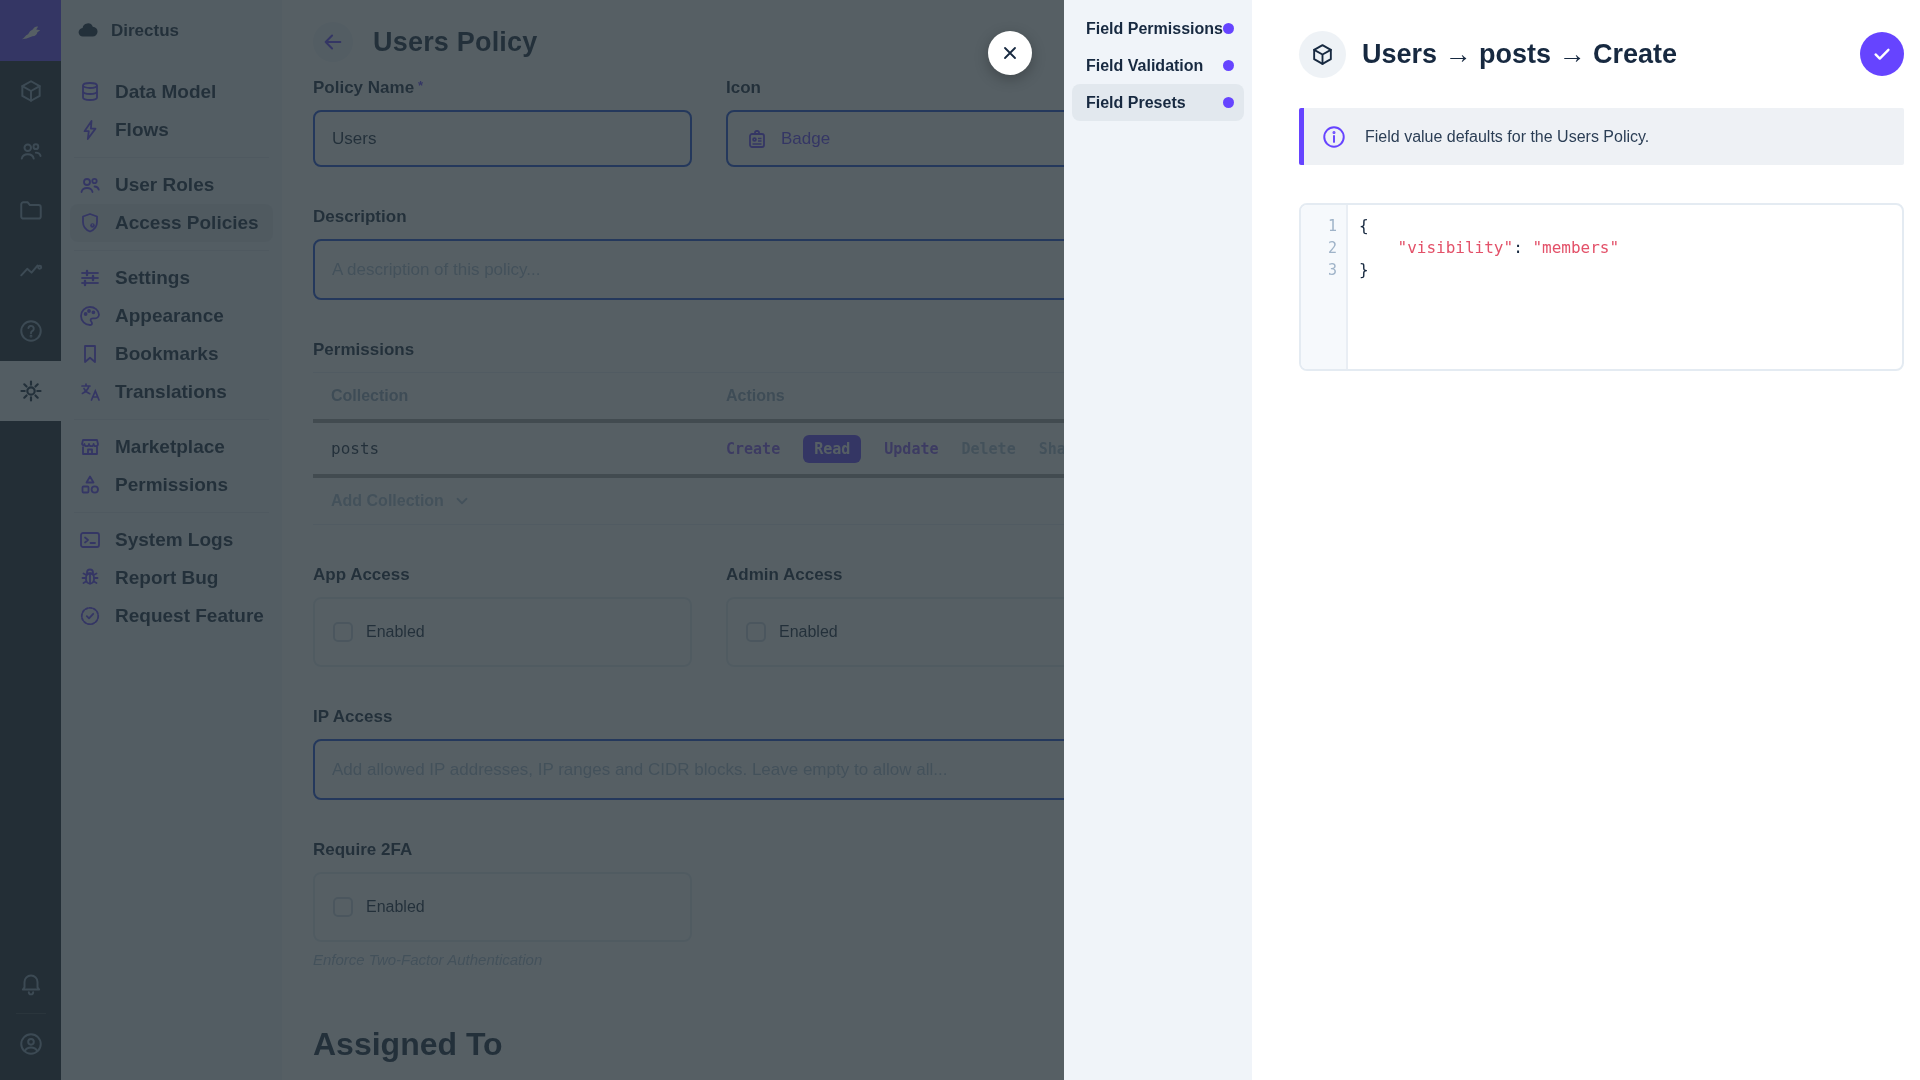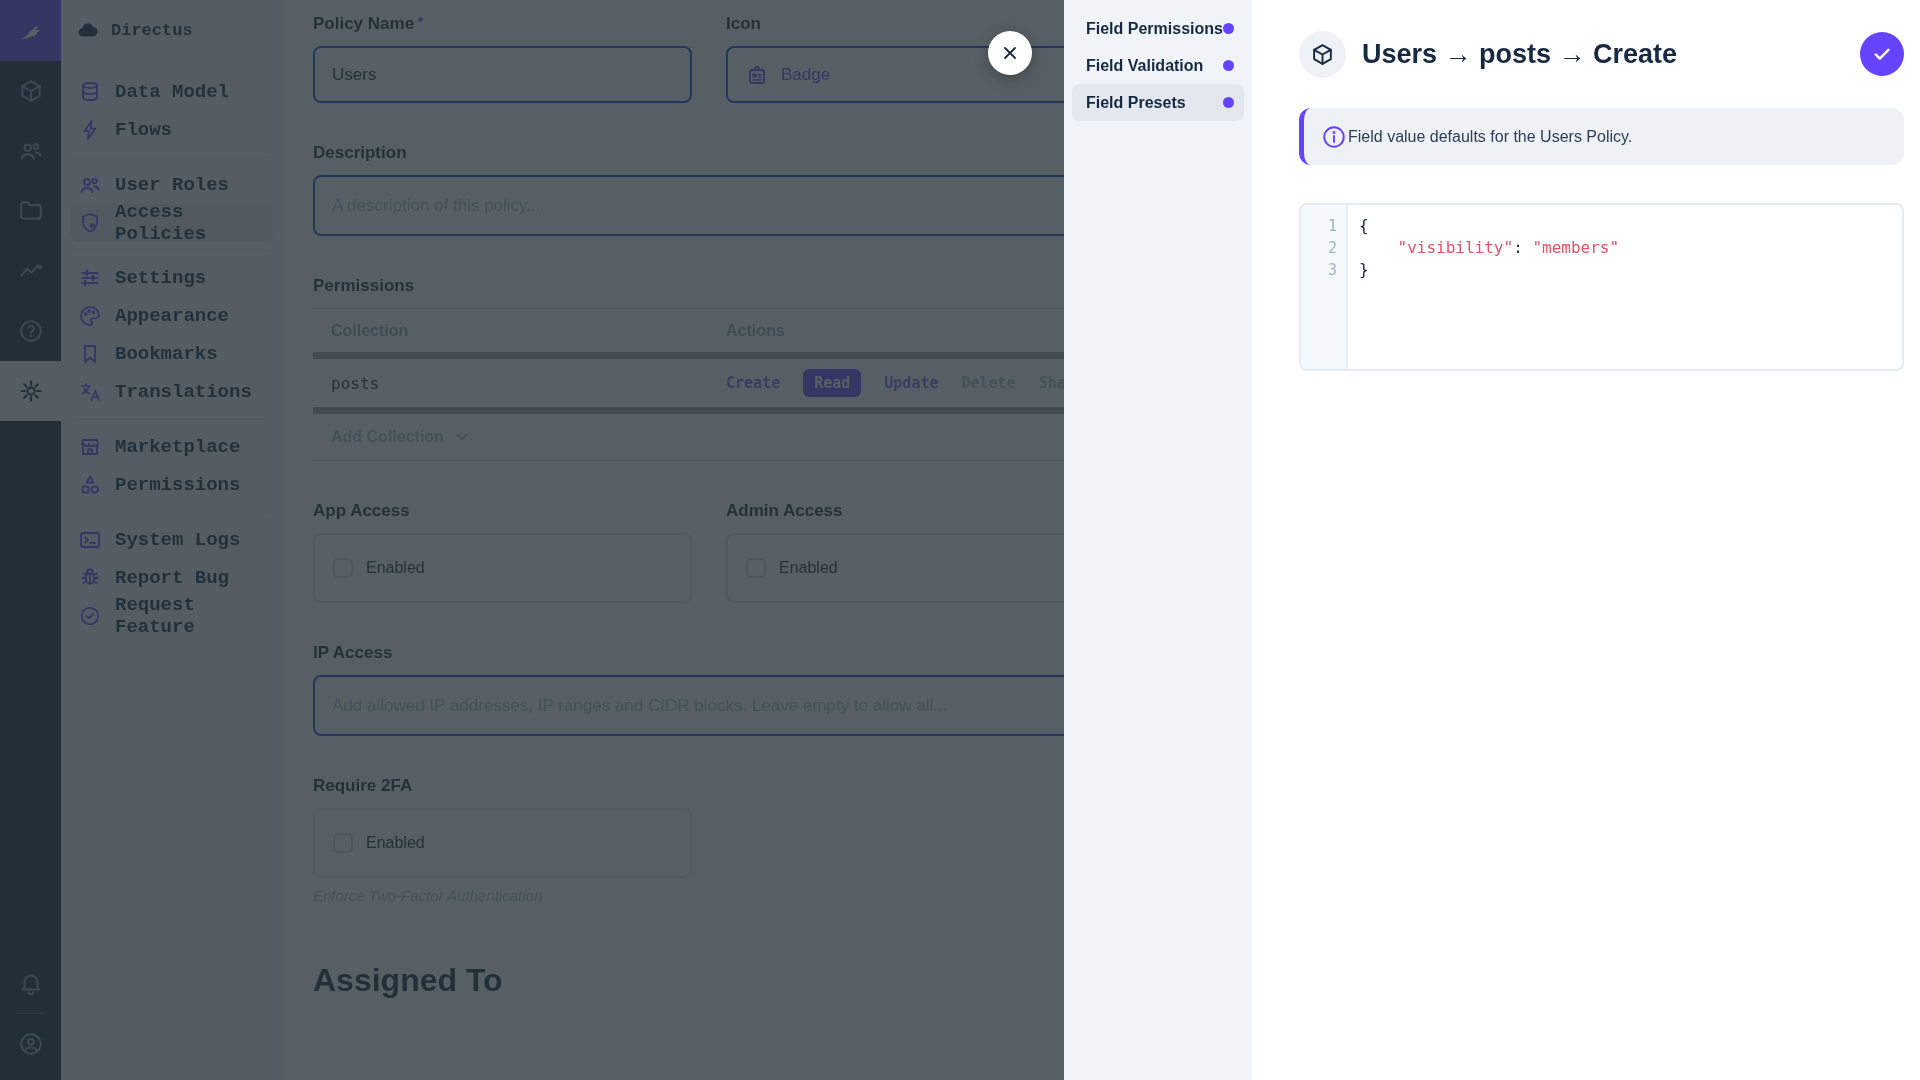--- a/index.html
+++ b/index.html
@@ -9,21 +9,21 @@
 
   
   .modulebar { position:absolute; left:0; top:0; width:61px; height:1080px; background:#18222f; z-index:2; }
   .mb-logo { width:61px; height:61px; background:#6644ff; display:flex; align-items:center; justify-content:center; cursor:pointer; }
   .mb-item { width:61px; height:60px; display:flex; align-items:center; justify-content:center; color:#8ba0b7; cursor:pointer; }
   .mb-item.active { background:#f0f4f9; color:#172940; }
   .mb-bottom { position:absolute; bottom:0; left:0; width:61px; }
   .mb-div { height:1px; width:30px; margin:0 auto; background:rgba(255,255,255,0.14); }
 
   
-  .sidenav { position:absolute; left:61px; top:0; width:221px; height:1080px; background:#f0f4f9; z-index:2;font-family:Liberation Mono, monospace; }
+  .sidenav { position:absolute; left:61px; top:0; width:221px; height:1080px; background:#f0f4f9; z-index:2; }
   .project { height:61px; display:flex; align-items:center; gap:11px; padding:0 0 0 15px; color:#172940; cursor:pointer; }
   .project .pname { font-size:17px; font-weight:600; }
   .navlist { padding:12px 9px 0 9px; }
   .nav-item { height:38px; display:flex; align-items:center; gap:13px; padding:0 8px; border-radius:8px; color:#172940; font-size:19px; font-weight:600; cursor:pointer; }
   .nav-item.active { background:#e2e8ee; }
   .nav-item .ic { color:#6644ff; flex:0 0 auto; }
   .nav-div { height:1px; background:#dde5ee; margin:8px 4px; }
 
   .ic { width:24px; height:24px; display:block; }
   .ic svg, .mic svg { width:100%; height:100%; }
@@ -41,21 +41,21 @@
   .flabel { font-size:17px; font-weight:600; color:#172940; margin-bottom:12px; }
   .req { color:#6644ff; font-size:13px; vertical-align:top; margin-left:4px; }
   .input { height:57px; border:2px solid #1d4ed8; border-radius:8px; display:flex; align-items:center; padding:0 17px; font-size:17px; color:#172940; background:#fff; }
   .input.tall { height:61px; }
   .placeholder { color:#a9bdd3; }
   .accentval { color:#6644ff; display:flex; align-items:center; gap:12px; font-weight:500; }
   .accentval .ic { color:#6644ff; }
 
   
   .ptable { margin-top:6px; border-top:1px solid #e8eef4; }
-  .prow { display:grid; grid-template-columns:413px 1fr; align-items:center; border-bottom:7px solid #a3a3a3; }
+  .prow { display:grid; grid-template-columns:413px 1fr; align-items:center; border-bottom:4px solid #a3a3a3; }
   .prow.head { height:50px; color:#94a8bf; font-size:16px; font-weight:600; }
   .prow.body { height:55px; }
   .pcell { padding-left:18px; }
   .mono { font-family:"DejaVu Sans Mono", monospace; }
   .coll-name { font-size:16px; color:#172940; }
   .actions { display:flex; align-items:center; gap:23px; padding-left:0; }
   .act { font-family:"DejaVu Sans Mono", monospace; font-size:15px; font-weight:700; cursor:pointer; }
   .act.partial { color:#8b5cf6; }
   .act.none { color:#a9bdd3; }
   .act.full { background:#6644ff; color:#fff; padding:5px 11px; border-radius:6px; }
@@ -82,21 +82,21 @@
   .dot { width:11px; height:11px; border-radius:50%; background:#6644ff; margin-left:auto; }
 
   .drawer { position:absolute; left:1283px; top:0; width:637px; height:1080px; background:#fff; z-index:6; padding:0 16px; }
   .dhead { display:flex; align-items:center; margin-top:30px; height:48px; }
   .dicon { width:47px; height:47px; border-radius:50%; background:#eef2f6; display:flex; align-items:center; justify-content:center; color:#172940; }
   .dicon .ic { width:25px; height:25px; }
   .dtitle { margin-left:16px; font-size:27px; font-weight:700; color:#172940; }
   .confirm { margin-left:auto; width:44px; height:44px; border-radius:50%; background:#6644ff; display:flex; align-items:center; justify-content:center; color:#fff; cursor:pointer; }
   .confirm .ic { width:22px; height:22px; }
 
-  .banner { margin-top:30px; height:57px; background:#eef1f5; border-left:5px solid #6644ff; border-radius:12px; display:flex; align-items:center; gap:1px; padding-left:17px; }
+  .banner { margin-top:30px; height:57px; background:#eef1f5; border-left:5px solid #6644ff; border-radius:2px; display:flex; align-items:center; gap:18px; padding-left:17px; }
   .banner .ic { width:26px; height:26px; color:#6644ff; }
   .banner-text { font-size:16px; color:#2b3e55; font-weight:500; }
 
   .code { margin-top:38px; height:168px; border:2px solid #e4ebf2; border-radius:8px; display:flex; overflow:hidden; font-family:"DejaVu Sans Mono", monospace; font-size:16px; line-height:22px; }
   .gutter { width:47px; background:#f6f9fc; border-right:2px solid #e9eef4; padding:10px 9px 0 0; text-align:right; color:#9fb3c8; font-size:15px; }
   .codebody { flex:1; padding:10px 0 0 11px; color:#172940; cursor:text; }
   .code-line span { white-space:pre; }
   .tok-string { color:#e35169; }
   .tok-punct { color:#172940; }
 </style>
@@ -320,20 +320,30 @@
               <circle cx="12" cy="12" r="8.2" stroke-dasharray="2.6 1.6"></circle>
               <path d="M8.8 12.2l2.2 2.2 4.2-4.6"></path>
             </svg>
         </span>
         <span>Request Feature</span>
       </div>
     </div>
   </nav>
 
   <main class="content">
+    <div class="pagehead">
+      <div class="backbtn">
+        <span class="ic">
+          <svg viewBox="0 0 24 24" fill="none" stroke="currentColor" stroke-width="2.2" stroke-linecap="round" stroke-linejoin="round">
+              <path d="M11 5l-7 7 7 7M4 12h16"></path>
+            </svg>
+        </span>
+      </div>
+      <h1 class="ptitle">Users Policy</h1>
+    </div>
 
     <div class="form">
       <div class="field">
         <div class="flabel"><span>Policy Name</span><span class="req">*</span></div>
         <div class="input">
             <span>Users</span>
           </div>
       </div>
       <div class="field">
         <div class="flabel">Icon</div>

